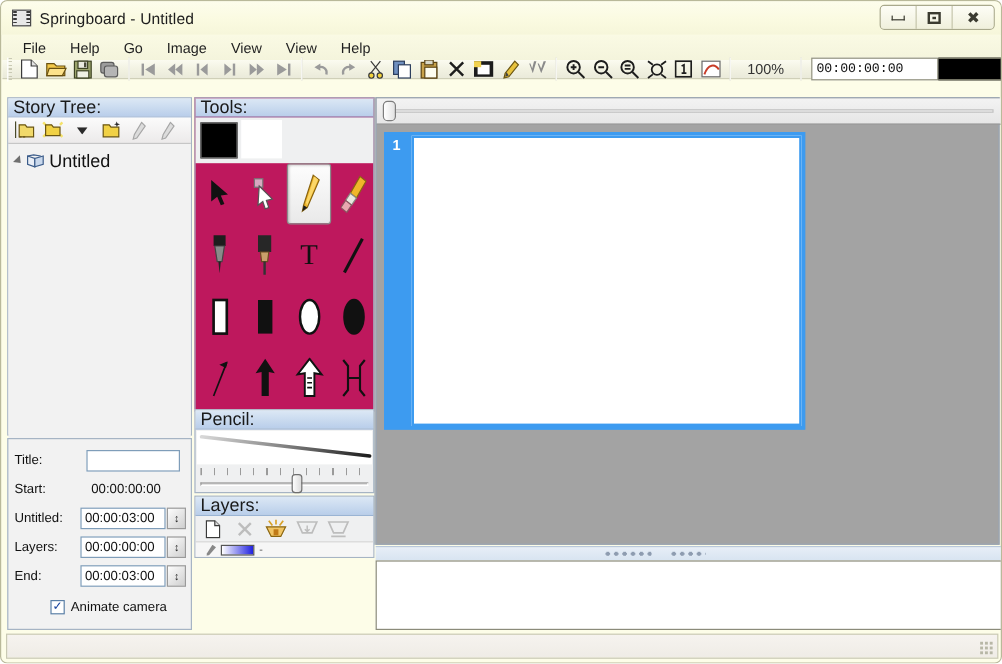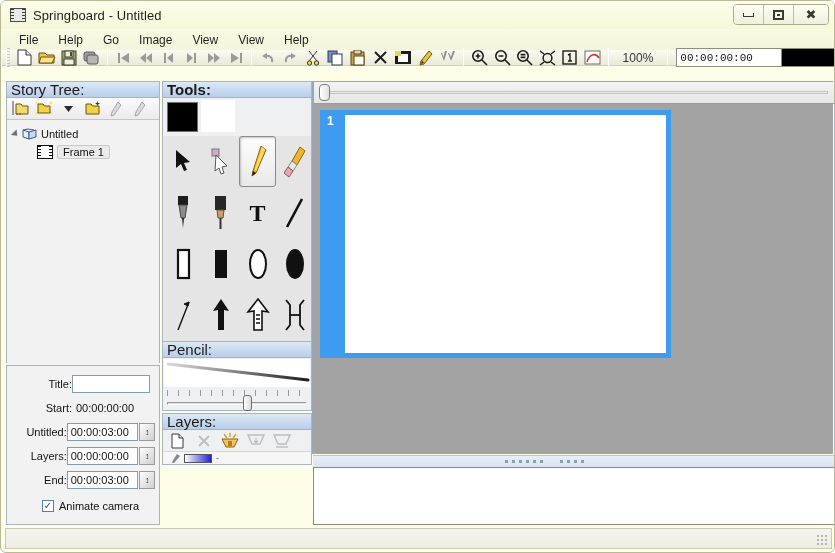--- a/index.html
+++ b/index.html
@@ -123,26 +123,26 @@
   .tri { width: 0; height: 0; border-left: 5px solid #707070; border-top: 4px solid transparent; border-bottom: 4px solid transparent; transform: rotate(45deg); margin-right: 4px;}
   .book-ic { width: 15px; height: 12px; margin-right: 4px; position: relative; }
   .frame-ic {
     width: 16px; height: 14px; background: #fff; border: 1px solid #111; margin-right: 4px; position: relative; flex:none;
   }
   .frame-ic::before, .frame-ic::after {
     content:""; position:absolute; top:0; bottom:0; width:3px;
     background: repeating-linear-gradient(to bottom,#111 0 1.5px,#fff 1.5px 3px);
   }
   .frame-ic::before { left:0; } .frame-ic::after { right:0; }
-  .tree-label { font-size: 11px; color: #111; }
+  .tree-label { font-size: 15px; color: #111; }
   .tree-label.sel { background: #ebebeb; border: 1px solid #c8c8c8; padding: 0 5px; border-radius:2px;}
 
   
   #frame-props { left: 5px; top: 364px; width: 154px; height: 160px; background: #f2f2f2; }
-  .fp-body { padding: 6px 4px 0 5px; text-align: right; }
+  .fp-body { padding: 6px 4px 0 5px; }
   .fp-row { display: flex; align-items: center; height: 24px; }
   .fp-lab { font-size: 11px; color: #111; width: 60px; }
   .fp-in {
     width: 78px; height: 18px; background: #fff; border: 1px solid #7f9db9;
     font-size: 11px; font-family: "Liberation Sans", sans-serif; color: #111;
     display: flex; align-items: center; padding-left: 3px;
   }
   .fp-in.ro { background: #f2f2f2; border: none; padding-left: 4px; }
   .spin {
     width: 17px; height: 18px; margin-left: 1px;
@@ -152,21 +152,21 @@
     font-size: 9px; color: #222;
   }
   .fp-check { display: flex; align-items: center; margin: 8px 0 0 30px; }
   .cbox {
     width: 12px; height: 12px; background: #fff; border: 1px solid #5a7fa6;
     margin-right: 5px; display:flex; align-items:center; justify-content:center;
     color: #16409b; font-size: 10px; line-height:1;
   }
 
   
-  #tools { left: 161px; top: 80px; width: 150px; height: 262px; background: #e5e5e5; font-weight: bold; }
+  #tools { left: 161px; top: 80px; width: 150px; height: 262px; background: #be185d; }
   .swatches { height: 38px; position: relative; background: #eff0f1; }
   .sw-fg { position:absolute; left:4px; top:4px; width:31px; height:30px; background:#000; border:1px solid #6f6f6f;}
   .sw-bg { position:absolute; left:38px; top:2px; width:34px; height:32px; background:#fff; }
   .tool-grid { display: grid; grid-template-columns: repeat(4,37px); padding-left: 2px; }
   .tool-cell {
     width: 37px; height: 51px; display:flex; align-items:center; justify-content:center;
     position: relative;
   }
   .tool-cell.sel {
     background: linear-gradient(to bottom,#fdfdfd,#e9e9e9);
@@ -504,24 +504,20 @@
       <div class="tree-row">
         <span class="tri"></span>
         <span class="book-ic">
           <svg width="15" height="12" viewBox="0 0 15 12">
             <path d="M1 2l6 2v7l-6-2z" fill="#e9eef6" stroke="#3b5c8a"></path>
             <path d="M14 2L7 4v7l7-2z" fill="#c9d8ec" stroke="#3b5c8a"></path>
             <path d="M1 2l5-1 6 1" fill="none" stroke="#3b5c8a"></path>
           </svg>
         </span>
         <span class="tree-label">Untitled</span>
-      </div>
-      <div class="tree-row child">
-        <span class="frame-ic"></span>
-        <span class="tree-label sel">Frame 1</span>
       </div>
     </div>
   </div>
 
   <div class="panel" id="frame-props">
     <div class="fp-body">
       <div class="fp-row">
         <span class="fp-lab">Title:</span>
         <span class="fp-in"></span>
       </div>

